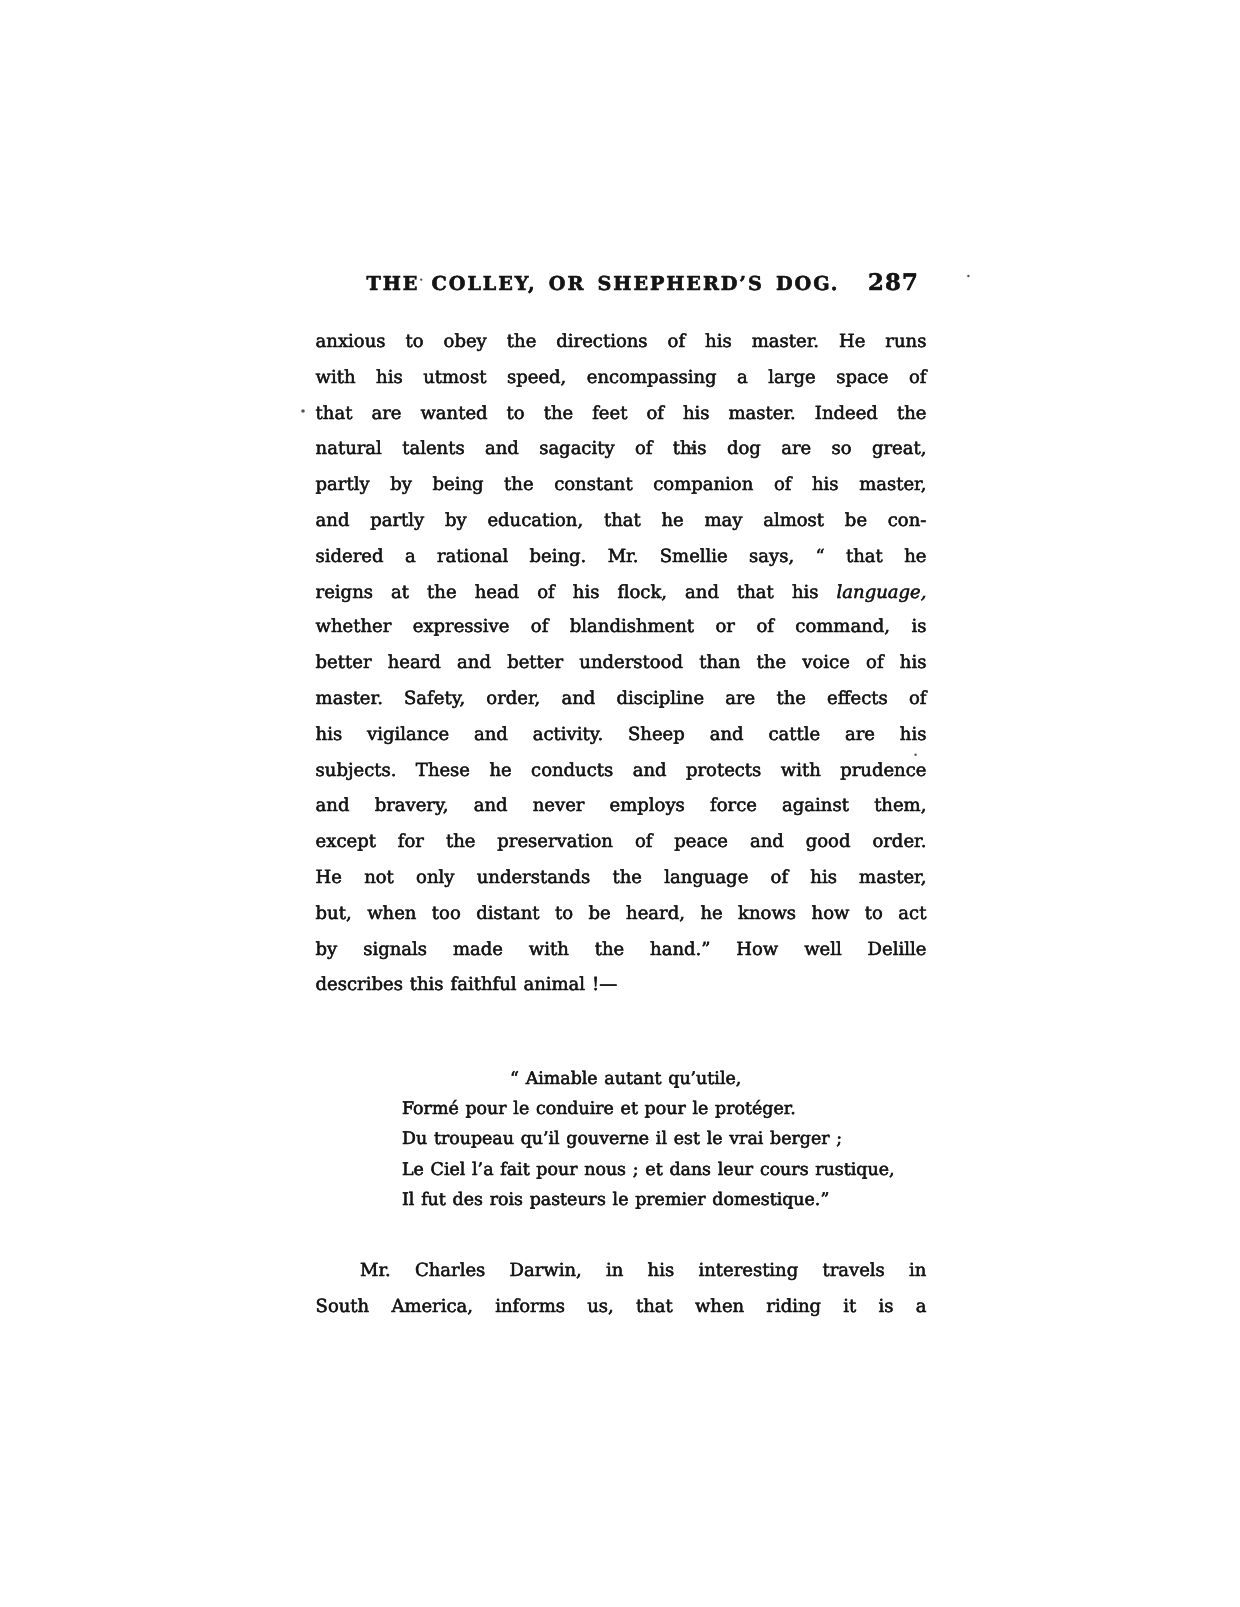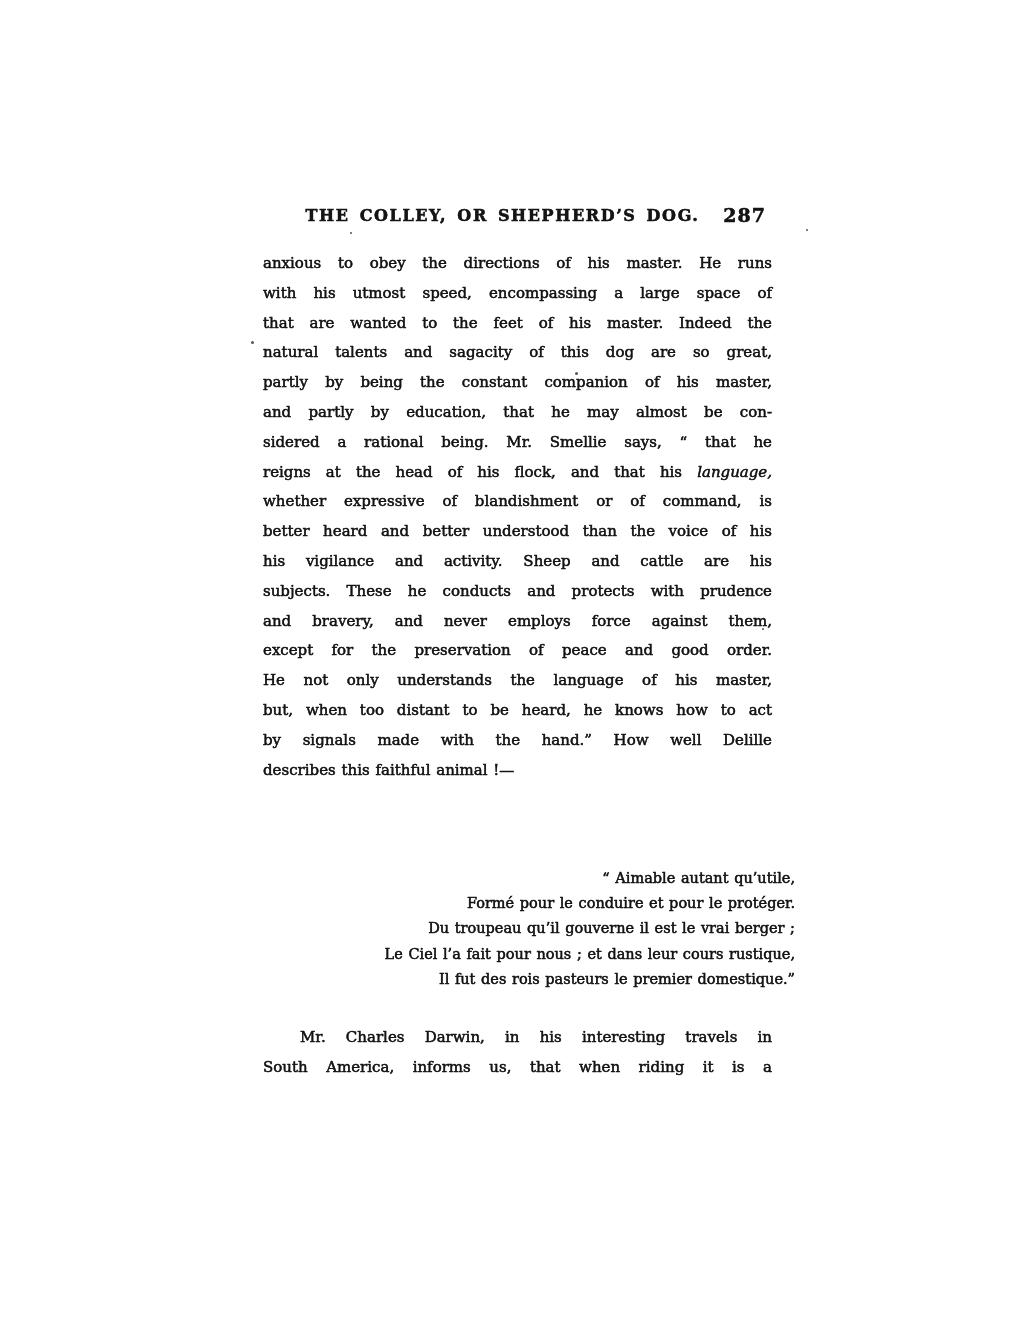--- a/index.html
+++ b/index.html
@@ -14,20 +14,21 @@
     margin: 0 auto;
     background: #ffffff;
     overflow: hidden;
     font-family: "DejaVu Serif", "Liberation Serif", serif;
     color: #141414;
   }
   
   .ink {
     -webkit-text-stroke: 0.45px #141414;
     text-shadow: 0 0 0.4px rgba(20,20,20,0.55);
+    margin-top: 21px;
   }
 
   .running-header {
     position: absolute;
     top: 206px;
     left: 263px;
     width: 509px;
     height: 30px;
   }
   .header-title {
@@ -79,21 +80,21 @@
   .verse-block {
     position: absolute;
     top: 866px;
     left: 335px;
     width: 460px;
   }
   .verse-line {
     font-size: 14.5px;
     line-height: 25.2px;
     height: 25.2px;
-    text-align: right;
+    text-align: left;
     word-spacing: 1px;
   }
   .verse-line.verse-first {
     padding-left: 90px;
   }
 
   .speck {
     position: absolute;
     background: #2a2a2a;
     border-radius: 50%;
@@ -114,20 +115,21 @@
     <div class="line">anxious to obey the directions of his master.  He runs</div>
     <div class="line">with his utmost speed, encompassing a large space of</div>
     <div class="line">that are wanted to the feet of his master.  Indeed the</div>
     <div class="line">natural talents and sagacity of this dog are so great,</div>
     <div class="line">partly by being the constant companion of his master,</div>
     <div class="line">and partly by education, that he may almost be con-</div>
     <div class="line">sidered a rational being.  Mr. Smellie says, “ that he</div>
     <div class="line"><span>reigns at the head of his flock, and that his </span><span class="it">language,</span></div>
     <div class="line">whether expressive of blandishment or of command, is</div>
     <div class="line">better heard and better understood than the voice of his</div>
+    <div class="line">master.  Safety, order, and discipline are the effects of</div>
     <div class="line">his vigilance and activity.  Sheep and cattle are his</div>
     <div class="line">subjects.  These he conducts and protects with prudence</div>
     <div class="line">and bravery, and never employs force against them,</div>
     <div class="line">except for the preservation of peace and good order.</div>
     <div class="line">He not only understands the language of his master,</div>
     <div class="line">but, when too distant to be heard, he knows how to act</div>
     <div class="line">by signals made with the hand.”  How well Delille</div>
     <div class="line no-justify">describes this faithful animal !—</div>
   </div>
 

